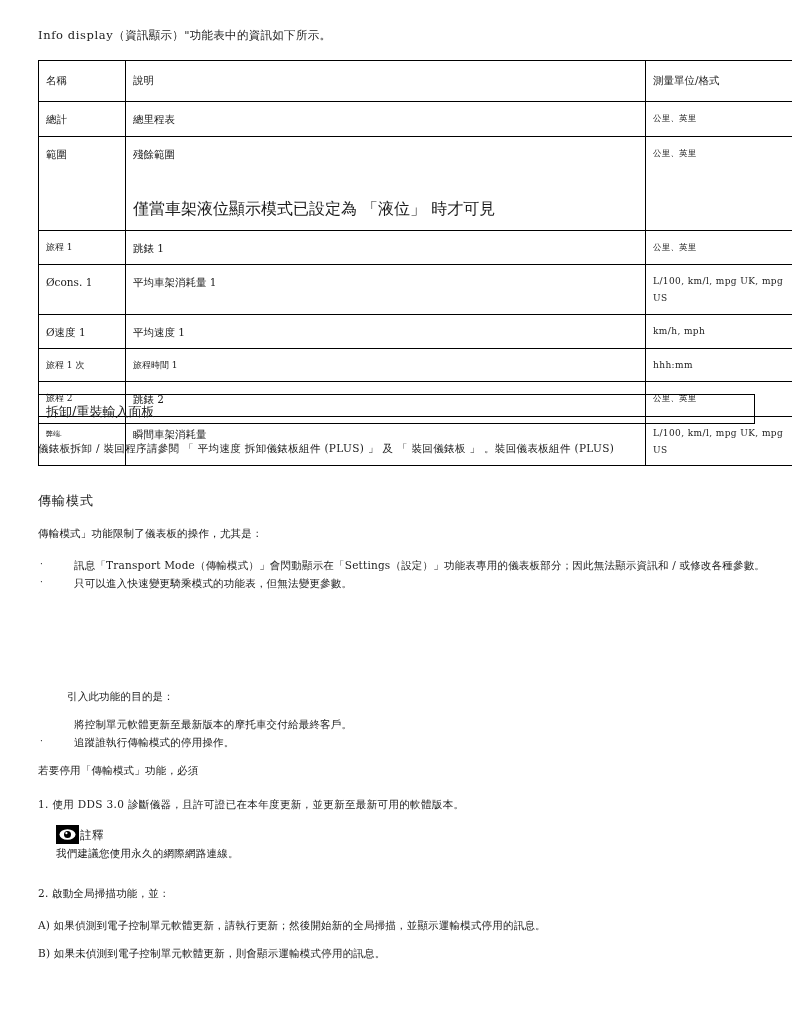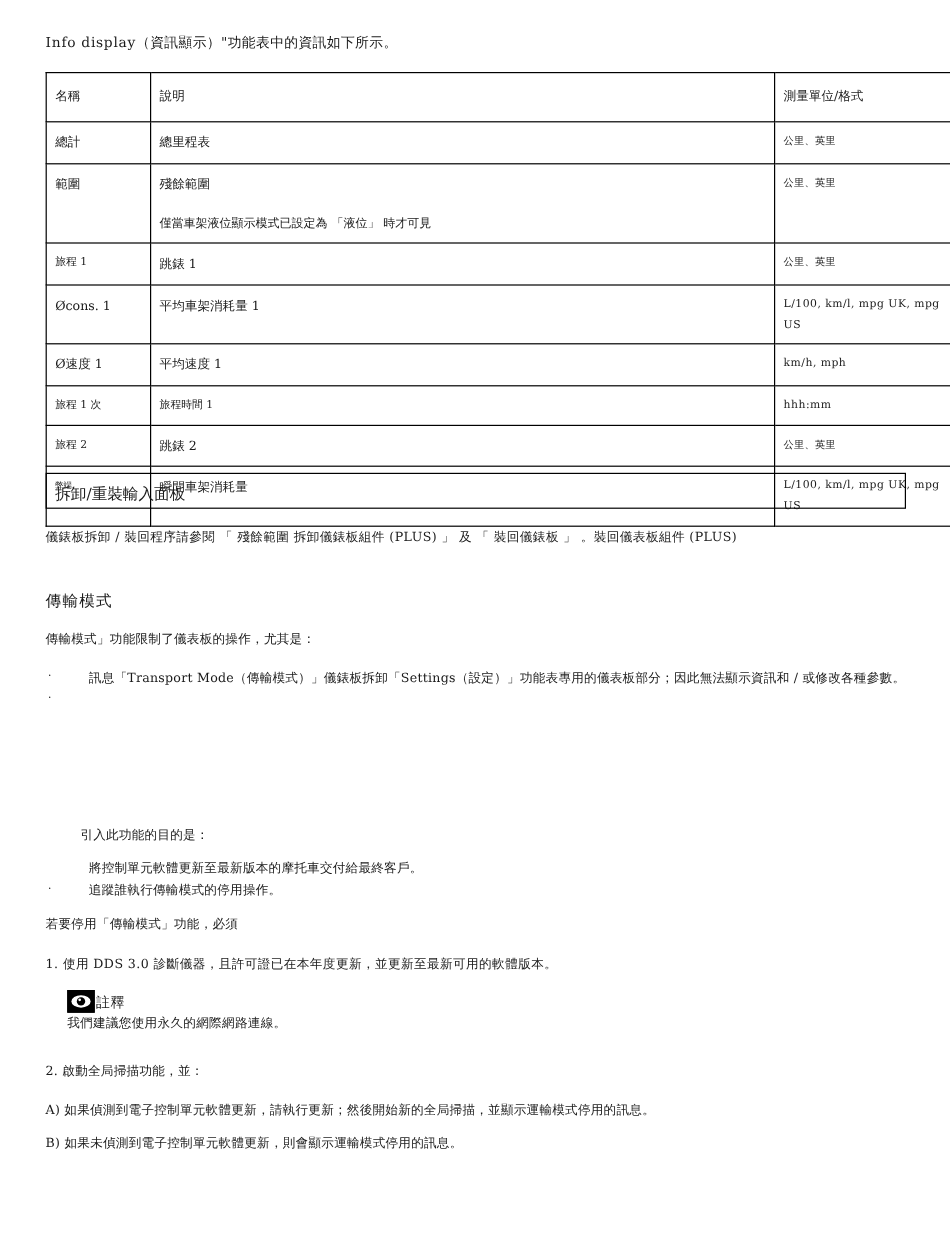--- a/index.html
+++ b/index.html
@@ -61,22 +61,22 @@
     font-size: 10.5px;
     padding-top: 10px;
     padding-bottom: 12px;
   }
   .cell-main { font-size: 10.5px; }
   .cell-small { font-size: 9px; }
   .cell-unit { font-size: 8.5px; letter-spacing: 0.2px; }
   .cell-unit-lat { font-size: 9px; letter-spacing: 0.4px; }
   .cell-note {
     display: block;
-    margin-top: 14px;
-    font-size: 10px;
+    margin-top: 31px;
+    font-size: 16px;
   }
   .tiny { font-size: 7px; font-family: Liberation Serif, serif; }
 
   
   .section-box {
     position: absolute;
     left: 38px;
     top: 394px;
     width: 717px;
     height: 30px;
@@ -233,29 +233,29 @@
         <td class="c-desc"><span class="cell-main">瞬間車架消耗量</span></td>
         <td class="c-unit"><span class="cell-unit-lat">L/100, km/l, mpg UK, mpg US</span></td>
       </tr>
     </tbody>
   </table>
 
   <div class="section-box">
     <span class="label">拆卸/重裝輸入面板</span>
   </div>
 
-  <div class="para latin-mix" style="left:38px; top:440px; width:730px;">儀錶板拆卸 / 裝回程序請參閱 「 殘餘範圍 拆卸儀錶板組件 (PLUS) 」 及 「 裝回儀錶板 」 。裝回儀表板組件 (PLUS)</div>
+  <div class="para latin-mix" style="left:38px; top:440px; width:730px;">儀錶板拆卸 / 裝回程序請參閱 「 平均速度 拆卸儀錶板組件 (PLUS) 」 及 「 裝回儀錶板 」 。裝回儀表板組件 (PLUS)</div>
 
   <h2 class="heading" style="top:492px;">傳輸模式</h2>
 
   <div class="para" style="left:38px; top:525px; width:700px;">傳輸模式」功能限制了儀表板的操作，尤其是：</div>
 
   <ul class="bullets" style="left:38px; top:557px; width:733px;">
-    <li><span class="dot">·</span><span>訊息「Transport Mode（傳輸模式）」儀錶板拆卸「Settings（設定）」功能表專用的儀表板部分；因此無法顯示資訊和 / 或修改各種參數。</span></li>
-    <li><span class="dot">·</span></li>
+    <li><span class="dot">·</span><span>訊息「Transport Mode（傳輸模式）」會閃動顯示在「Settings（設定）」功能表專用的儀表板部分；因此無法顯示資訊和 / 或修改各種參數。</span></li>
+    <li><span class="dot">·</span><span>只可以進入快速變更騎乘模式的功能表，但無法變更參數。</span></li>
   </ul>
 
 
   <div class="para" style="left:38px; top:688px; width:700px;margin-left:29px;">引入此功能的目的是：</div>
 
   <ul class="bullets" style="left:38px; top:716px; width:720px;">
     <li class="nodot"><span>將控制單元軟體更新至最新版本的摩托車交付給最終客戶。</span></li>
     <li><span class="dot">·</span><span>追蹤誰執行傳輸模式的停用操作。</span></li>
   </ul>
 

